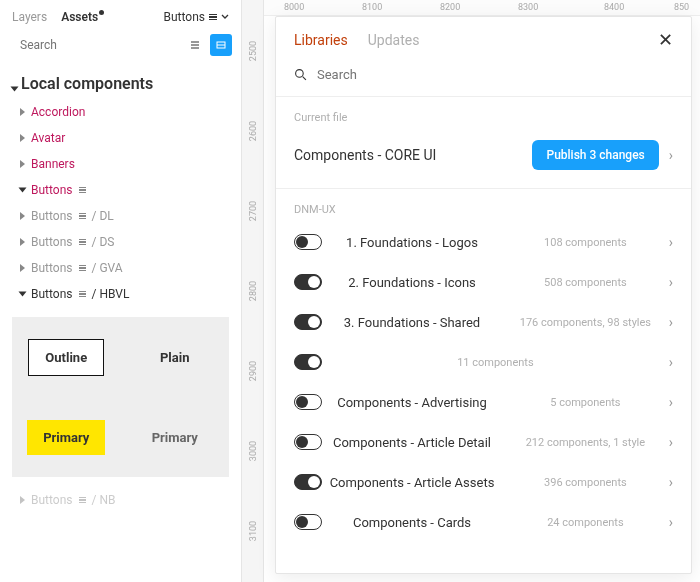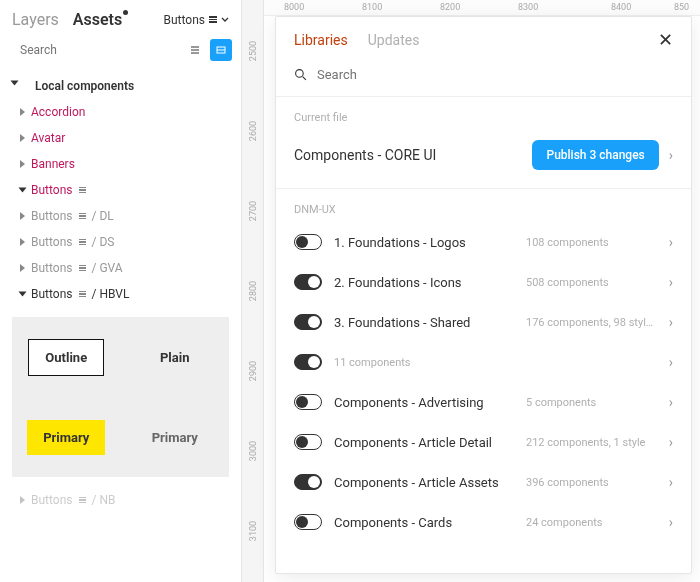--- a/index.html
+++ b/index.html
@@ -3,36 +3,36 @@
 <meta charset="utf-8">
 <style>
 * { box-sizing: border-box; margin: 0; padding: 0; font-family: -apple-system, BlinkMacSystemFont, "Segoe UI", Roboto, sans-serif; }
 body { width: 700px; height: 582px; overflow: hidden; background: #fff; position: relative; font-size: 12px; color: #333; }
 
 .app { display: flex; width: 100%; height: 100%; }
 
 
 .sidebar { width: 242px; height: 100%; border-right: 1px solid #e5e5e5; display: flex; flex-direction: column; background:#fff; }
 .tabs { display: flex; align-items: center; padding: 10px 12px 6px; gap: 14px; }
-.tab { color: #999; font-size: 16px; cursor: pointer; }
+.tab { color: #999; font-size: 12px; cursor: pointer; }
 .tab.active { color: #333; font-weight: 600; }
 .tab .dot { display:inline-block; width:5px; height:5px; background:#333; border-radius:50%; vertical-align: top; margin-left:1px;}
 .tabs-right { margin-left: auto; display:flex; align-items:center; gap:4px; color:#333; font-size:12px;}
 .tabs-right .bars { display:inline-flex; flex-direction:column; gap:1px;}
 .tabs-right .bars span{width:8px;height:1.5px;background:#333;}
 
 .search-row { display:flex; align-items:center; padding: 4px 12px 8px; gap:8px; }
 .search-row .sicon{ color:#333; }
 .search-row input { border:none; outline:none; flex:1; font-size:12px; color:#333; }
 .search-row .view-btns{ margin-left:auto; display:flex; gap:4px;}
 .view-btn{ width:22px;height:22px;border-radius:3px;display:flex;align-items:center;justify-content:center;}
 .view-btn.active{background:#18a0fb;color:#fff;}
 
 .tree { padding: 4px 0; overflow:auto; }
-.tree-header { display:flex; align-items:flex-start; gap:18px; padding:6px 12px; font-weight:600; font-size:12px;}
+.tree-header { display:flex; align-items:flex-end; gap:4px; padding:6px 12px; font-weight:600; font-size:16px;}
 .tree-item { display:flex; align-items:center; gap:6px; padding:6px 12px 6px 20px; font-size:12px; color:#be185d;}
 .tree-item.sub { padding-left:20px; color:#999;}
 .tree-item.sub.exp{color:#333;}
 .tri{ width:0;height:0;border-top:4px solid transparent;border-bottom:4px solid transparent;border-left:5px solid #888; flex-shrink:0;}
 .tri.down{ transform:rotate(90deg); border-left-color:#333;}
 .bars-sm{display:inline-flex;flex-direction:column;gap:1px;vertical-align:middle;}
 .bars-sm span{width:7px;height:1.3px;background:#888;}
 
 .thumbs { display:grid; grid-template-columns: 1fr 1fr; gap:0; padding:10px 12px;}
 .thumb { background:#eee; height:80px; display:flex; align-items:center; justify-content:center; position:relative;}
@@ -59,21 +59,21 @@
 .panel-header .close{ margin-left:auto; color:#333; font-size:18px; line-height:1; cursor:pointer;}
 .panel-search{ padding:8px 18px 14px; display:flex; align-items:center; gap:10px; border-bottom:1px solid #eee;}
 .panel-search input{ border:none; outline:none; font-size:13px; flex:1;}
 .section-label{ font-size:11px; color:#b0b0b0; padding:14px 18px 6px;}
 .current-file{ display:flex; align-items:center; padding:10px 18px 18px; gap:10px; border-bottom:1px solid #eee;}
 .current-file .name{ font-size:14px; color:#333; flex:1;}
 .publish-btn{ background:#18a0fb; color:#fff; border:none; border-radius:6px; padding:8px 14px; font-size:12px; font-weight:500; cursor:pointer;}
 .chev{ color:#999; font-size:14px;}
 
 .lib-list{ flex:1; overflow:auto;}
-.lib-row{ display:flex; align-items:center; gap:12px; padding:12px 18px; }
+.lib-row{ display:flex; align-items:center; padding:12px 18px;text-align:center; }
 .toggle{ width:28px; height:16px; border-radius:8px; border:1px solid #333; position:relative; flex-shrink:0; background:#fff;}
 .toggle .knob{ width:12px; height:12px; border-radius:50%; background:#333; position:absolute; top:1px; left:1px;}
 .toggle.on{ background:#333; border-color:#333;}
 .toggle.on .knob{ background:#fff; left:auto; right:1px;}
 .lib-name{ font-size:13px; color:#333; flex-shrink:0; width:180px; white-space:nowrap; overflow:hidden; text-overflow:ellipsis;}
 .lib-meta{ font-size:11px; color:#b0b0b0; flex:1; white-space:nowrap; overflow:hidden; text-overflow:ellipsis;}
 .lib-row .chev{ flex-shrink:0;}
 </style>
 </head>
 <body>
@@ -225,21 +225,21 @@
         <div class="rv-tick" style="top: 510px;">3100</div>
       </div>
   </div>
 </div>
 
 <div class="top-ruler" id="ruler-h">
     <span style="left: 20px;">8000</span>
     <span style="left: 98px;">8100</span>
     <span style="left: 176px;">8200</span>
     <span style="left: 254px;">8300</span>
-    <span style="left: 347px;">8400</span>
+    <span style="left: 340px;">8400</span>
     <span style="left: 410px;">850</span>
   </div>
 
 <div class="panel">
   <div class="panel-header">
     <span class="ptab active">Libraries</span>
     <span class="ptab">Updates</span>
     <span class="close">✕</span>
   </div>
   <div class="panel-search">

